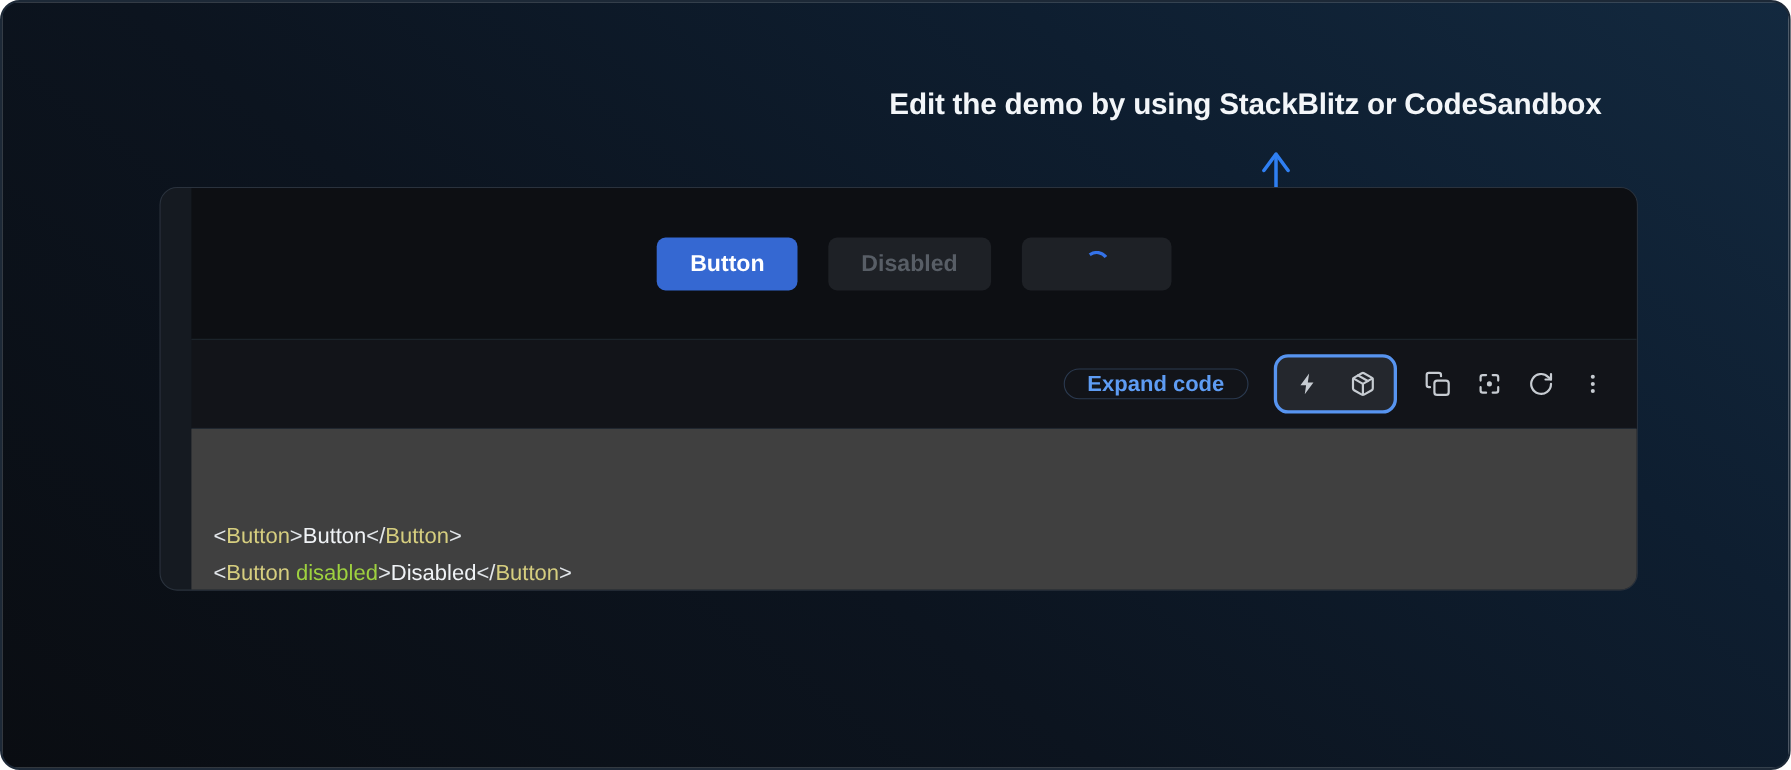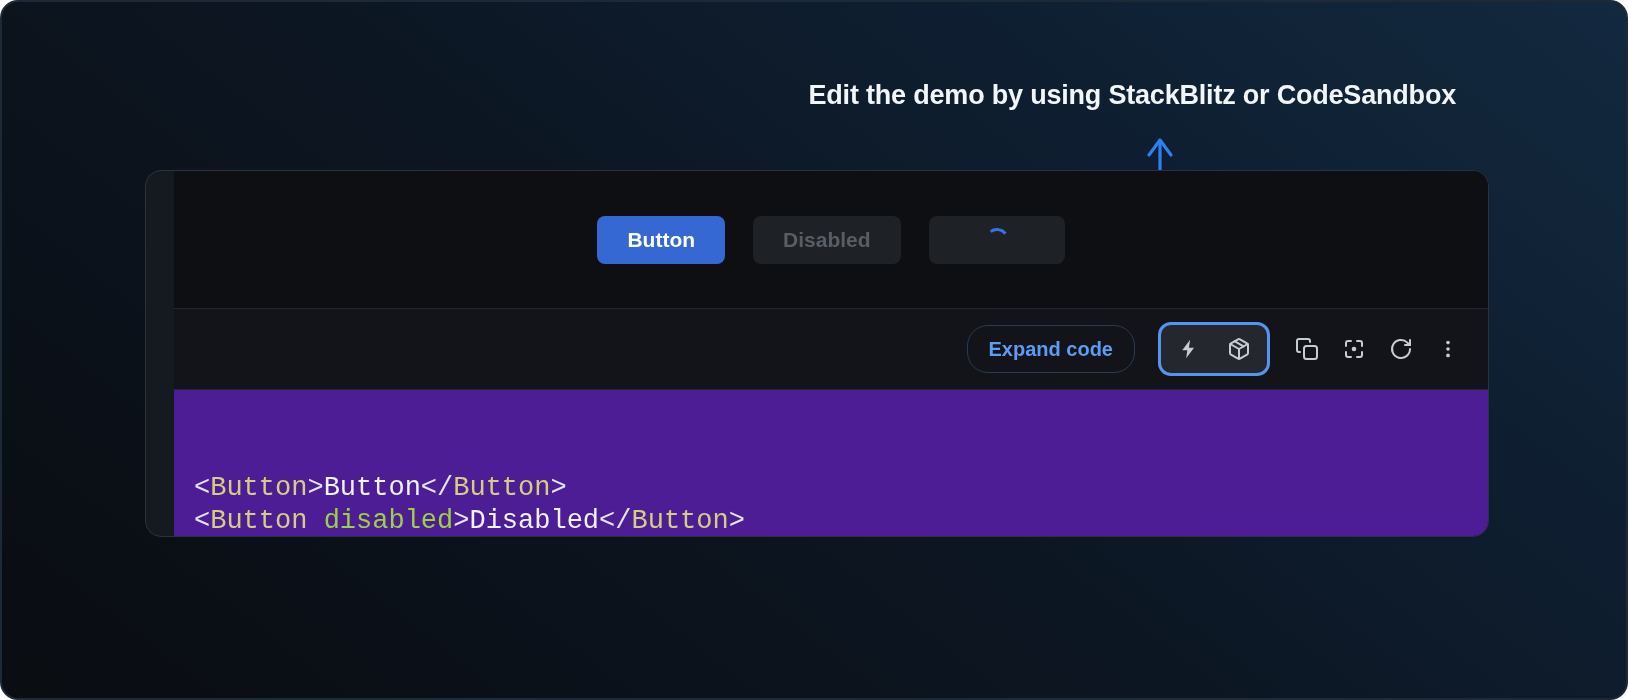--- a/index.html
+++ b/index.html
@@ -34,36 +34,36 @@
   .btn-loading{background:#1e2126;width:136px;padding:0;display:flex;align-items:center;justify-content:center;}
   .spinner{width:24px;height:24px;box-sizing:border-box;border:3.5px solid transparent;
            border-top-color:#3472e8;border-radius:50%;transform:rotate(8deg);}
 
   
   .toolbar{
     height:80px;flex:0 0 80px;background:#121419;border-bottom:1px solid #212830;
     display:flex;align-items:center;justify-content:flex-end;padding-right:28px;gap:23px;
   }
   .expand-btn{
-    height:48px;padding:0 21px;border:1.5px solid #2b3a50;border-radius:21px;background:transparent;
+    height:28px;padding:0 21px;border:1.5px solid #2b3a50;border-radius:21px;background:transparent;
     color:#5e9cf3;font-family:"Liberation Sans",sans-serif;font-size:20px;font-weight:700;cursor:pointer;
   }
   .sandbox-group{
     box-sizing:border-box;height:54px;padding:0 16px;border:3px solid #5794f0;border-radius:13px;
     background:#24272d;display:flex;align-items:center;gap:26px;margin-right:2px;
   }
   .icon-btn{background:none;border:none;padding:0;margin:0;color:#c7ccd2;cursor:pointer;
             display:flex;align-items:center;justify-content:center;width:24px;height:24px;}
   .icon-btn svg{display:block;}
 
   
   .code-area{
-    flex:1;background:#4c1d95;position:relative;
+    flex:1;background:#404040;position:relative;
     padding:17px 120px 0 20px;
-    font-family:Liberation Mono, monospace;font-size:27px;line-height:32.5px;
+    font-family:Liberation Sans, sans-serif;font-size:20px;line-height:32.5px;
     white-space:pre;color:#eef1f4;
   }
   .tok-punct{color:#e2e6ea;}
   .tok-tag{color:#d6ce7f;}
   .tok-attr{color:#9ed13f;}
   .tok-text{color:#f0f3f6;}
   .code-copy{position:absolute;right:32px;top:27px;color:#8b929b;width:24px;height:24px;}
 </style>
 </head>
 <body>

